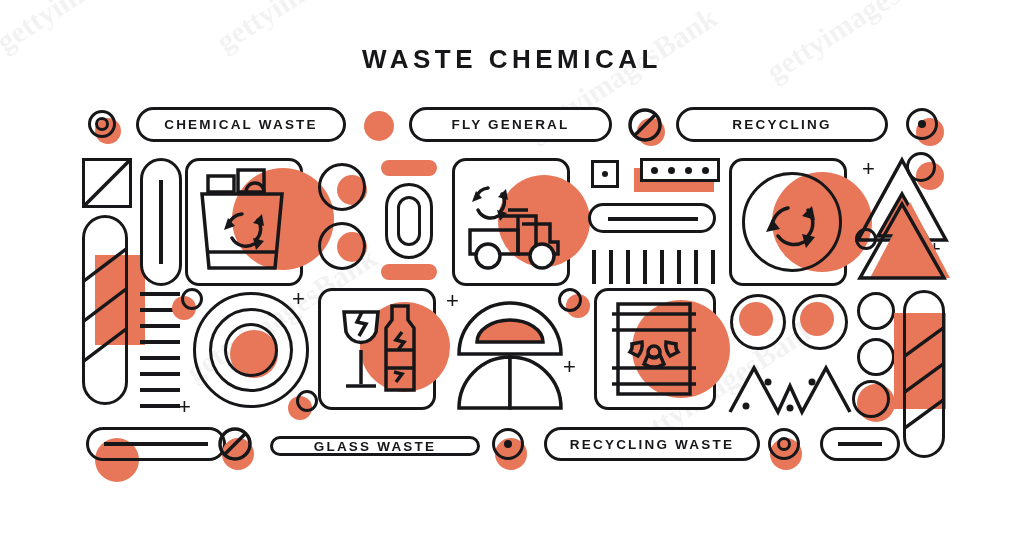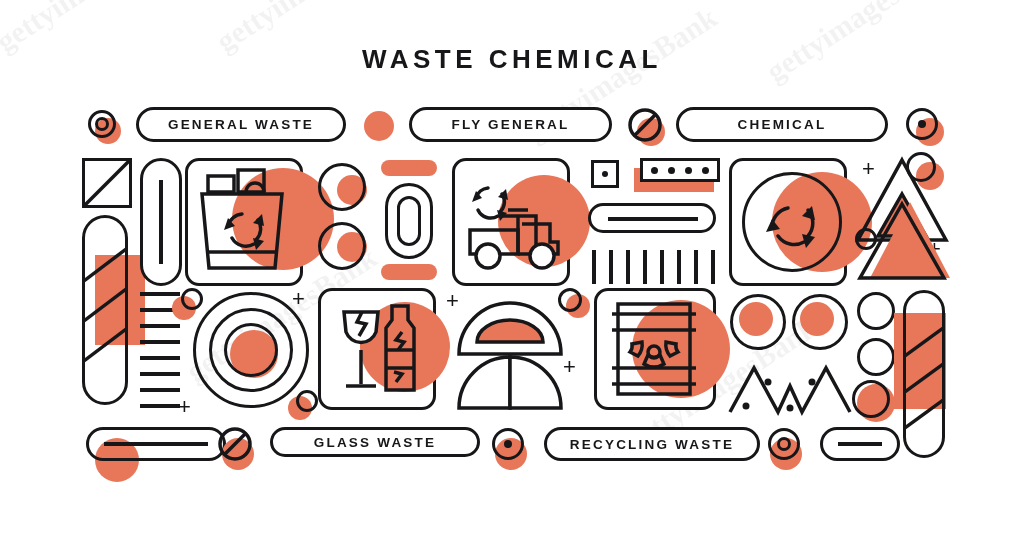--- a/index.html
+++ b/index.html
@@ -69,37 +69,37 @@
   <div class="wm" style="left:180px;top:360px;">gettyimagesBank</div>
   <div class="wm" style="left:620px;top:430px;">gettyimagesBank</div>
 
   <div class="title">WASTE CHEMICAL</div>
 
   <div class="blob" style="left:95px;top:118px;width:26px;height:26px;"></div>
   <div class="ring" style="left:88px;top:110px;width:28px;height:28px;"></div>
   <div class="ring" style="left:95px;top:117px;width:14px;height:14px;border-width:3.5px;"></div>
 
   <div class="pill-label" style="left:136px;top:107px;width:210px;height:35px;">
-    <span>GENERAL WASTE</span>
+    <span>CHEMICAL WASTE</span>
   </div>
 
   <div class="blob" style="left:364px;top:111px;width:30px;height:30px;"></div>
 
   <div class="pill-label" style="left:409px;top:107px;width:203px;height:35px;">
     <span>FLY GENERAL</span>
   </div>
 
   <div class="blob" style="left:637px;top:118px;width:28px;height:28px;"></div>
   <svg class="abs" style="left:628px;top:108px;" width="34" height="34" viewBox="0 0 34 34">
     <circle cx="17" cy="17" r="15" fill="none" stroke="#17171A" stroke-width="3.5"></circle>
     <line x1="7" y1="27" x2="27" y2="7" stroke="#17171A" stroke-width="3.5"></line>
   </svg>
 
   <div class="pill-label" style="left:676px;top:107px;width:212px;height:35px;">
-    <span>CHEMICAL</span>
+    <span>RECYCLING</span>
   </div>
 
   <div class="blob" style="left:916px;top:118px;width:28px;height:28px;"></div>
   <div class="ring" style="left:906px;top:108px;width:32px;height:32px;"></div>
   <div class="dot" style="left:918px;top:120px;width:8px;height:8px;"></div>
 
   <div class="sq" style="left:82px;top:158px;width:50px;height:50px;"></div>
   <svg class="abs" style="left:82px;top:158px;" width="50" height="50" viewBox="0 0 50 50">
     <line x1="2" y1="48" x2="48" y2="2" stroke="#17171A" stroke-width="3.5"></line>
   </svg>
@@ -317,21 +317,21 @@
   <div class="blob" style="left:95px;top:438px;width:44px;height:44px;"></div>
   <div class="capsule" style="left:86px;top:427px;width:140px;height:34px;background:transparent;"></div>
   <div class="lineH" style="left:104px;top:442px;width:104px;"></div>
 
   <div class="blob" style="left:222px;top:438px;width:32px;height:32px;"></div>
   <svg class="abs" style="left:218px;top:427px;" width="34" height="34" viewBox="0 0 34 34">
     <circle cx="17" cy="17" r="15" fill="none" stroke="#17171A" stroke-width="3.5"></circle>
     <line x1="7" y1="27" x2="27" y2="7" stroke="#17171A" stroke-width="3.5"></line>
   </svg>
 
-  <div class="pill-label" style="left:270px;top:427px;width:210px;height:30px;">
+  <div class="pill-label" style="left:270px;top:436px;width:210px;height:20px;">
     <span>GLASS WASTE</span>
   </div>
 
   <div class="blob" style="left:495px;top:438px;width:32px;height:32px;"></div>
   <div class="ring" style="left:492px;top:428px;width:32px;height:32px;"></div>
   <div class="dot" style="left:504px;top:440px;width:8px;height:8px;"></div>
 
   <div class="pill-label" style="left:544px;top:427px;width:216px;height:34px;">
     <span>RECYCLING WASTE</span>
   </div>

